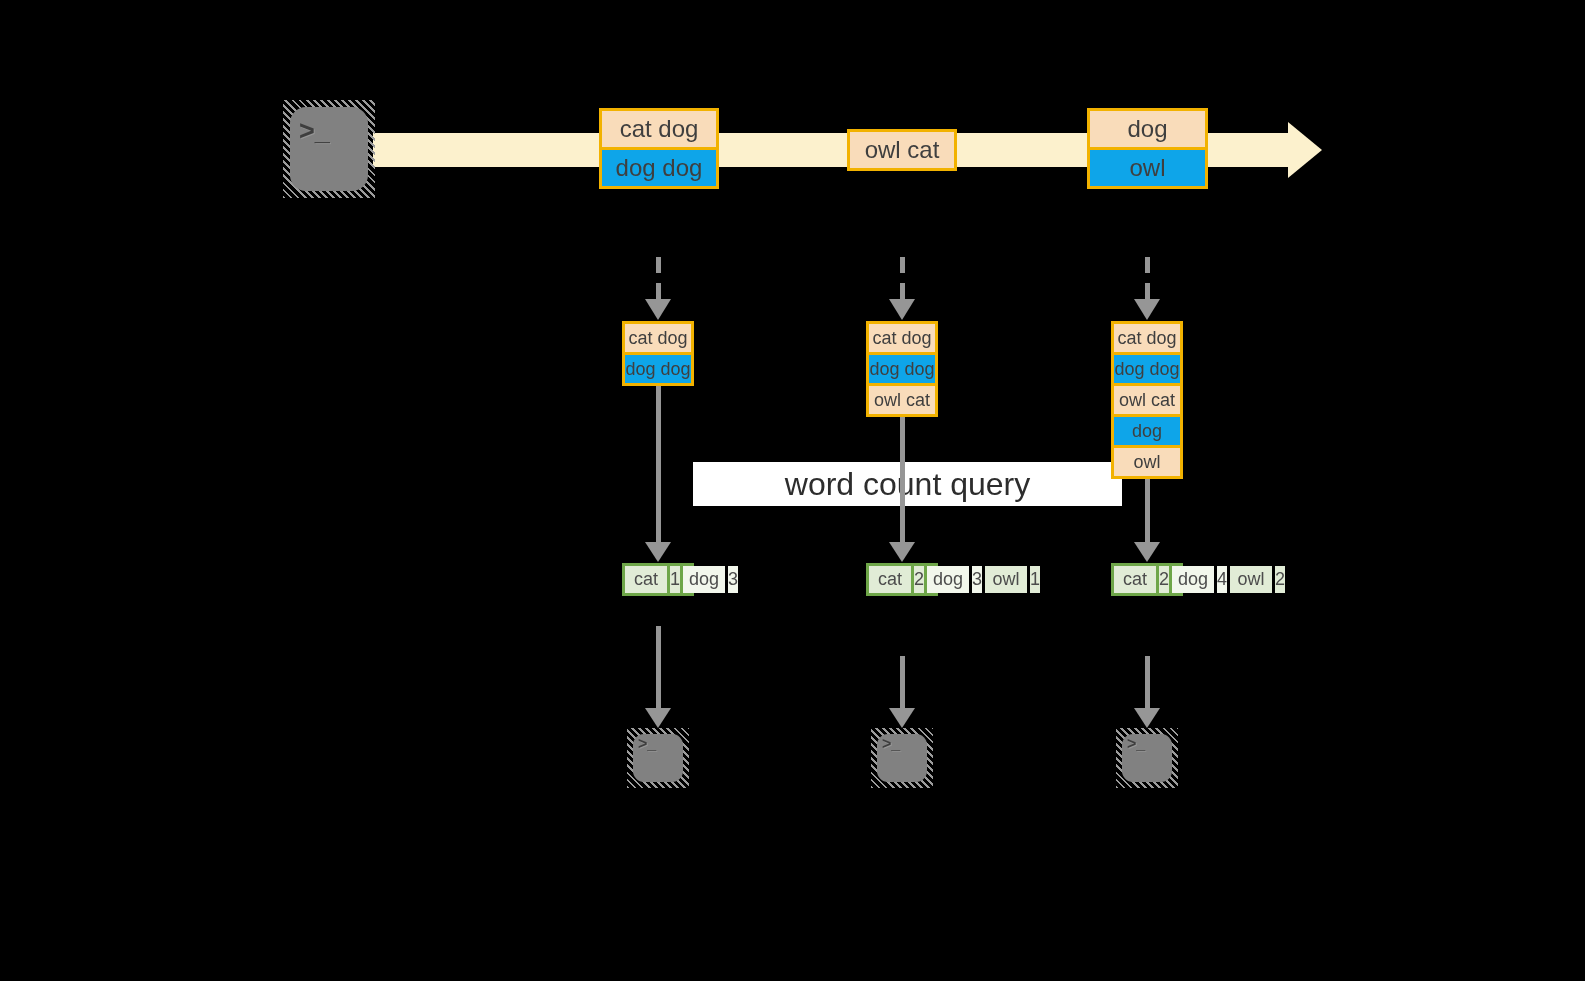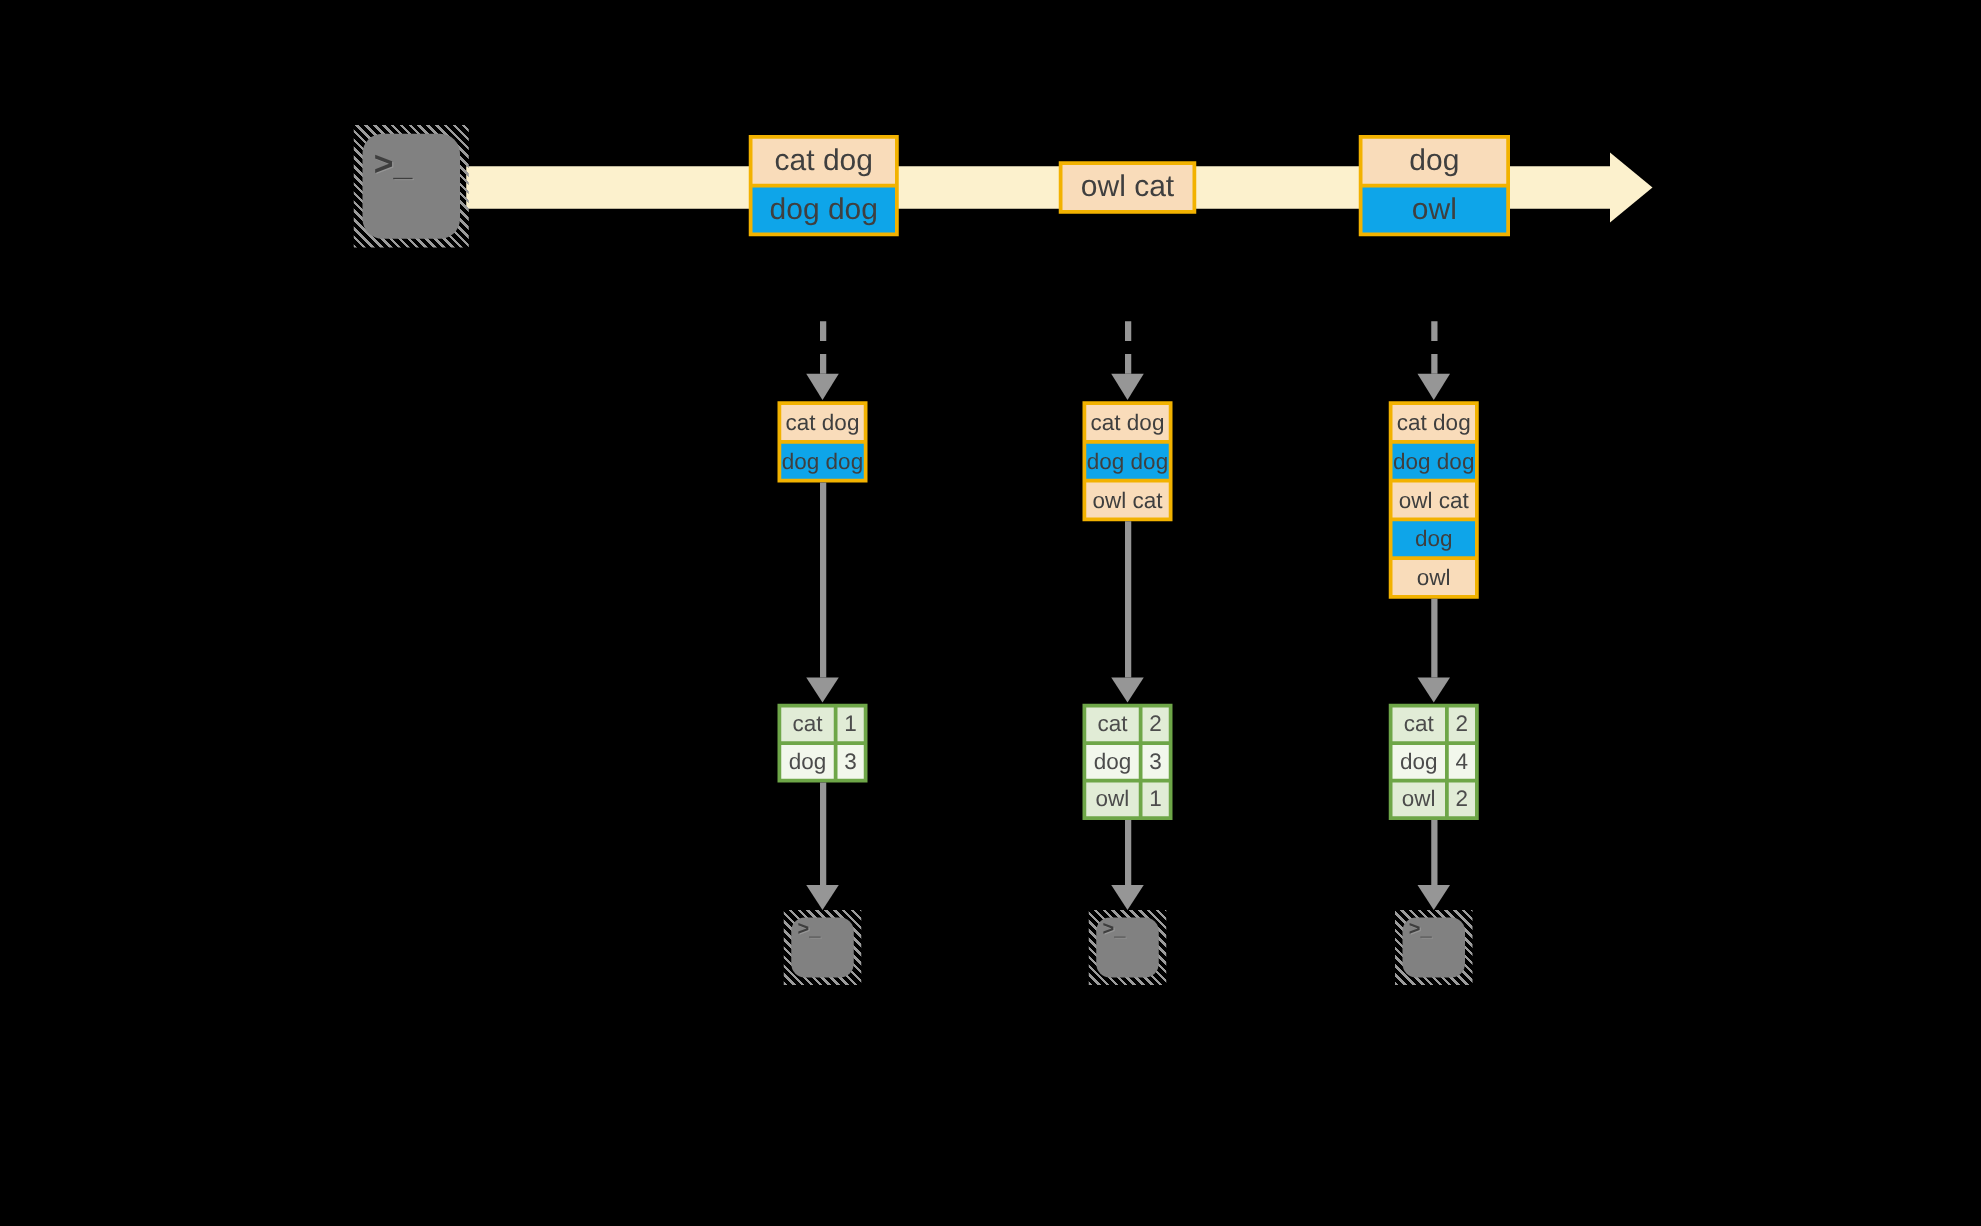--- a/index.html
+++ b/index.html
@@ -38,21 +38,21 @@
   
   .vline { position:absolute; width:5px; background:#969696; z-index:3; }
   .vhead { position:absolute; width:0; height:0; z-index:3;
     border-left:13px solid transparent; border-right:13px solid transparent; border-top:20px solid #969696; }
   
   .qband { position:absolute; left:693px; top:462px; width:429px; height:44px; background:#ffffff; z-index:1;
     display:flex; align-items:center; justify-content:center; }
   .qband span { font-size:32px; color:#2d2d2d; }
   
   .counts { position:absolute; top:563px; width:72px; background:#6ea648; padding:3px; box-sizing:border-box;
-    display:flex; flex-direction:column; gap:3px; z-index:2; }
+    display:flex; gap:3px; z-index:2; }
   .crow { display:flex; gap:3px; height:27px; }
   .crow .word { width:42px; display:flex; align-items:center; justify-content:center; font-size:18px; color:#4c4c4c; background:#e1ecd6; }
   .crow .num  { flex:1; display:flex; align-items:center; justify-content:center; font-size:18px; color:#4c4c4c; background:#e1ecd6; }
   .crow:nth-child(even) .word, .crow:nth-child(even) .num { background:#f2f7ec; }
 </style>
 </head>
 <body>
 
 <div class="canvas">
 
@@ -93,20 +93,23 @@
     <div class="row">owl cat</div>
   </div>
   <div class="obox stack" style="left:1111px;">
     <div class="row">cat dog</div>
     <div class="row">dog dog</div>
     <div class="row">owl cat</div>
     <div class="row">dog</div>
     <div class="row">owl</div>
   </div>
 
+  <div class="qband">
+    <span>word count query</span>
+  </div>
 
   <div class="vline" style="left:656px;  top:386px; height:156px;"></div>
   <div class="vhead" style="left:645px;  top:542px;"></div>
   <div class="vline" style="left:900px;  top:417px; height:125px;"></div>
   <div class="vhead" style="left:889px;  top:542px;"></div>
   <div class="vline" style="left:1145px; top:479px; height:63px;"></div>
   <div class="vhead" style="left:1134px; top:542px;"></div>
 
   <div class="counts" style="left:622px;">
     <div class="crow">

